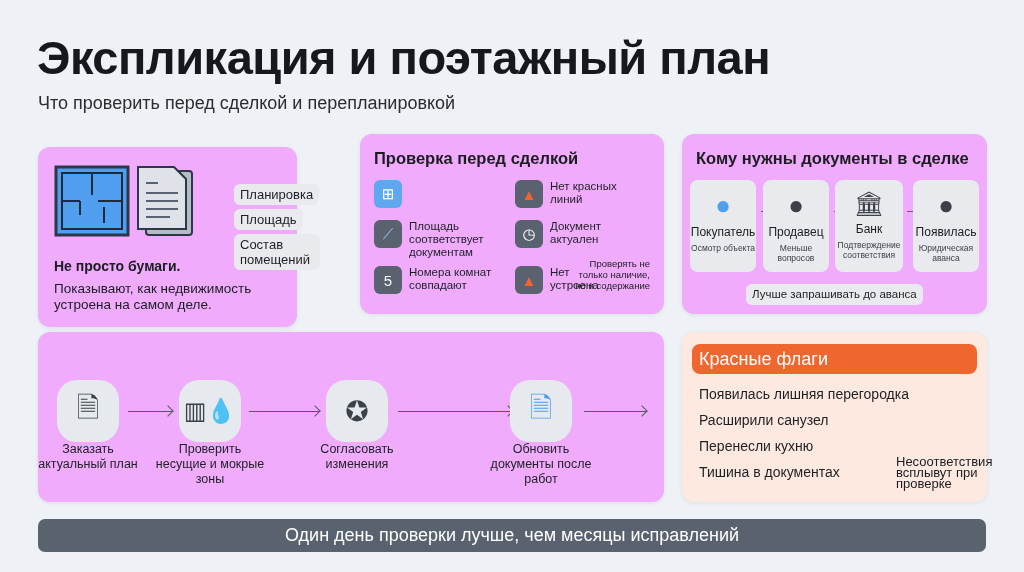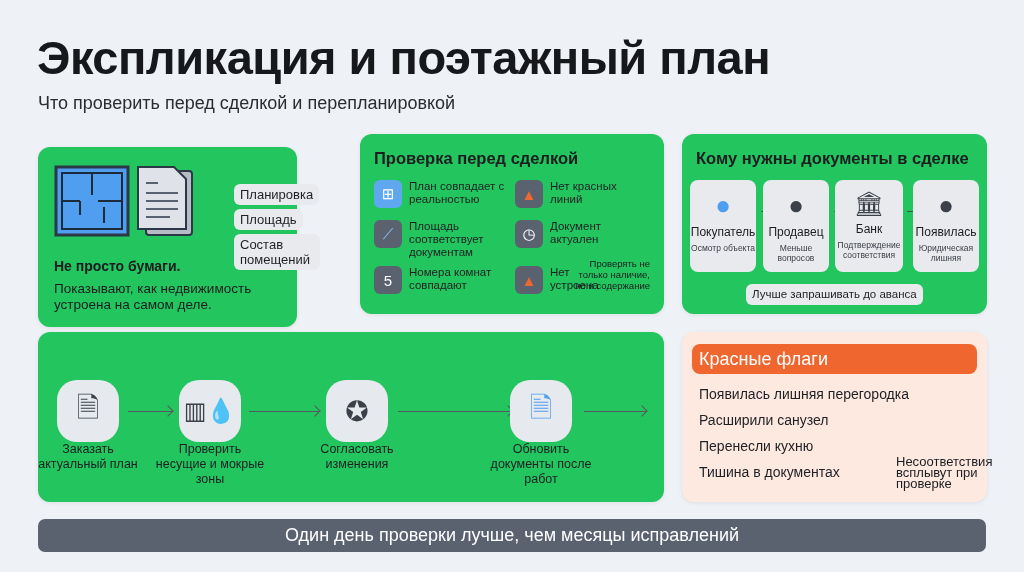--- a/index.html
+++ b/index.html
@@ -1,20 +1,20 @@
 <!DOCTYPE html>
 <html><head>
 <meta charset="utf-8">
 <style>
   * { box-sizing: border-box; margin: 0; padding: 0; }
   html, body { width: 1024px; height: 572px; overflow: hidden; }
   body { background: #eef1f5; font-family: "Liberation Sans", sans-serif; color: #1b1d21; position: relative; }
   .title { position: absolute; left: 37px; top: 30px; font-size: 47px; font-weight: 700; letter-spacing: -0.5px; color: #17181b; }
   .subtitle { position: absolute; left: 38px; top: 93px; font-size: 18px; color: #2a2c30; }
-  .card { position: absolute; background: #22c55e; border-radius: 12px; box-shadow: 0 1px 4px rgba(0,0,0,0.08); }
+  .card { position: absolute; background: #f0abfc; border-radius: 12px; box-shadow: 0 1px 4px rgba(0,0,0,0.08); }
   .c1 { left: 38px; top: 147px; width: 259px; height: 180px; }
   .c2 { left: 360px; top: 134px; width: 304px; height: 180px; }
   .c3 { left: 682px; top: 134px; width: 305px; height: 180px; }
   .c4 { left: 38px; top: 332px; width: 626px; height: 170px; }
   .c5 { left: 682px; top: 332px; width: 305px; height: 170px; background: #fde9e0; }
   .card-h { position: absolute; font-size: 16.5px; font-weight: 700; }
   .tag { position: absolute; background: #e8eaee; border-radius: 6px; padding: 3px 6px; font-size: 13px; line-height: 15px; color: #1e2024; }
   .chk { position: absolute; display: flex; align-items: flex-start; gap: 7px; }
   .chk .ic { width: 28px; height: 28px; border-radius: 6px; background: #5a6270; display: flex; align-items: center; justify-content: center; color: #fff; font-size: 15px; flex-shrink: 0; }
   .chk .tx { font-size: 11.5px; line-height: 13px; color: #1e2024; }
@@ -51,21 +51,20 @@
   <span class="tag" style="left:196px;top:62px">Площадь</span>
   <span class="tag" style="left:196px;top:87px;width:86px">Состав помещений</span>
   <div style="position:absolute;left:16px;top:111px;font-size:14px;font-weight:700">Не просто бумаги.</div>
   <div style="position:absolute;left:16px;top:134px;width:240px;font-size:13.5px;line-height:16px">Показывают, как недвижимость устроена на самом деле.</div>
 </div>
 
 <div class="card c2">
   <div class="card-h" style="left:14px;top:15px">Проверка перед сделкой</div>
   <div class="chk" style="left:14px;top:46px">
     <span class="ic" style="background:#5fa8f0">⊞</span>
-    <span class="tx" style="width:100px">План совпадает с реальностью</span>
   </div>
   <div class="chk" style="left:155px;top:46px">
     <span class="ic" style="color:#f0662f">▲</span>
     <span class="tx" style="width:80px">Нет красных линий</span>
   </div>
   <div class="chk" style="left:14px;top:86px">
     <span class="ic" style="color:#8fc1f4">⟋</span>
     <span class="tx" style="width:100px">Площадь соответствует документам</span>
   </div>
   <div class="chk" style="left:155px;top:86px">
@@ -99,21 +98,21 @@
   <div class="arr" style="left:149px;top:66px">→</div>
   <div class="who" style="left:153px;width:68px">
     <div style="margin-top:10px;font-size:24px;color:#3c4048">🏛</div>
     <div class="nm">Банк</div>
     <div class="ds">Подтверждение соответствия</div>
   </div>
   <div class="arr" style="left:222px;top:66px">→</div>
   <div class="who" style="left:231px">
     <div style="margin-top:10px;font-size:26px;color:#3c4048">●</div>
     <div class="nm">Появилась</div>
-    <div class="ds">Юридическая лишняя</div>
+    <div class="ds">Юридическая аванса</div>
   </div>
   <div class="tag" style="left:64px;top:150px;font-size:11.5px">Лучше запрашивать до аванса</div>
 </div>
 
 <div class="card c4">
   <div class="step" style="left:-5px">
     <div class="circ">
         <span style="font-size:28px;color:#3c4048">🗎</span>
       </div>
     <div class="lb">Заказать актуальный план</div>

